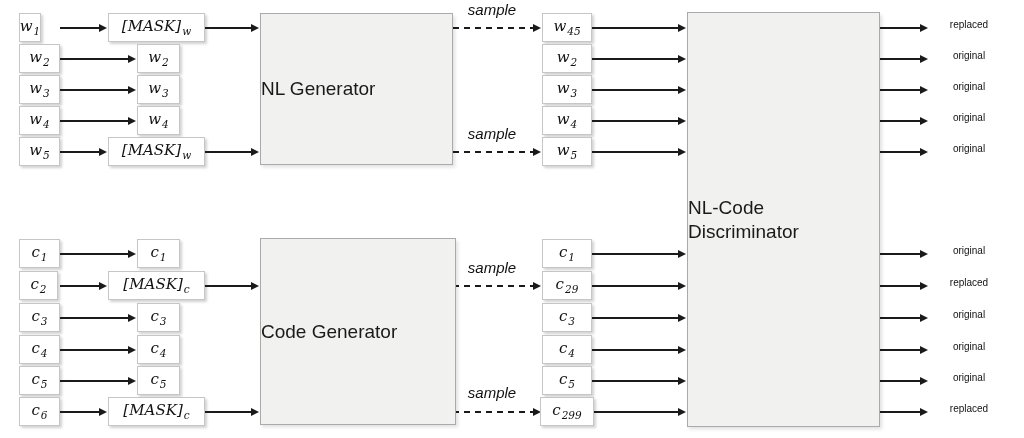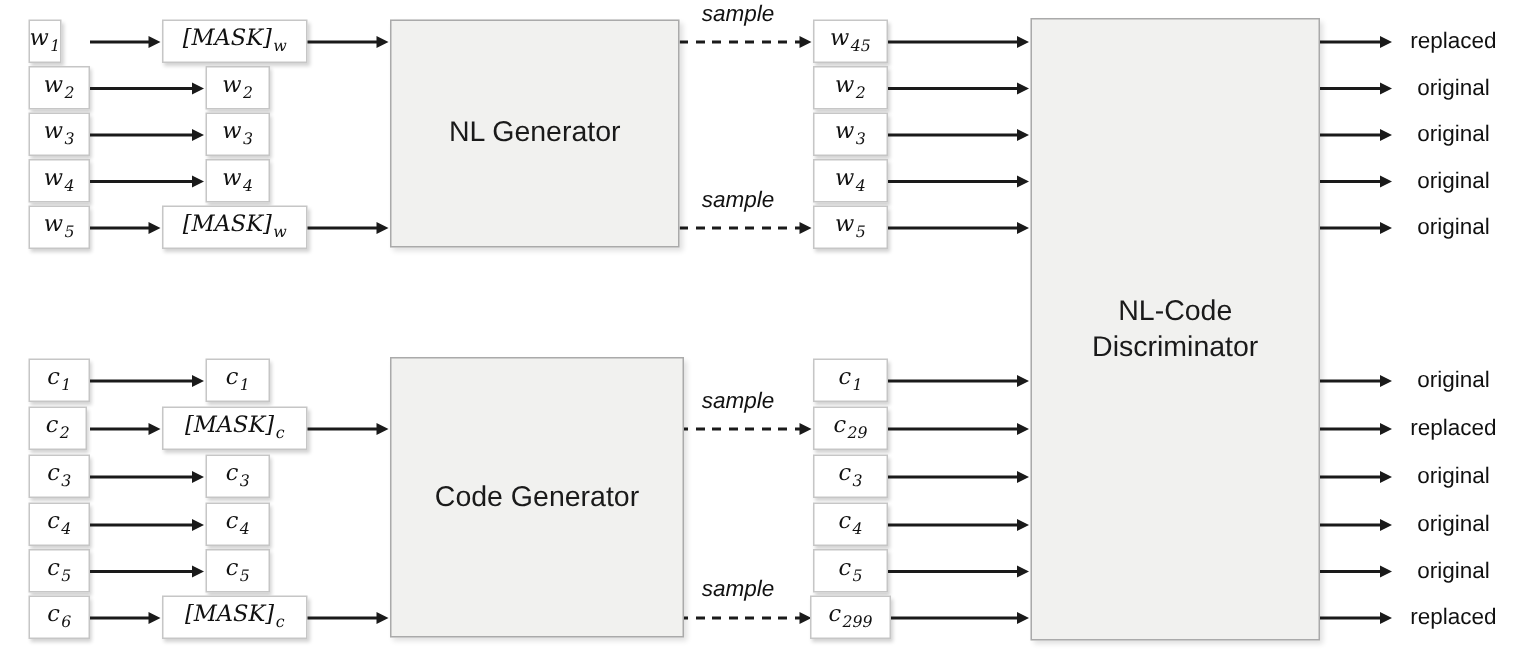--- a/index.html
+++ b/index.html
@@ -8,30 +8,30 @@
   
   .tbox{position:absolute;height:29px;background:#fff;border:1px solid #c6c6c6;
         box-shadow:1.5px 2px 2.5px rgba(0,0,0,.18);
         display:flex;align-items:center;justify-content:center;box-sizing:border-box;}
   .tok{font-family:"DejaVu Serif",serif;font-style:italic;font-size:15px;color:#111;
        white-space:nowrap;line-height:1;}
   .ts{font-size:10.5px;vertical-align:-4px;margin-left:1px;}
   
   .bigbox{position:absolute;background:#f1f1ef;border:1px solid #aaa;
           box-shadow:2px 2.5px 3.5px rgba(0,0,0,.12);
-          display:flex;flex-direction:column;align-items:center;justify-content:center;
+          display:flex;flex-direction:column;justify-content:center;
           font-size:19px;color:#1a1a1a;box-sizing:border-box;line-height:24px;}
   
   .arr{position:absolute;height:2px;background:#1a1a1a;}
   .arr::after{content:'';position:absolute;right:-7px;top:-3.5px;width:0;height:0;
         border-left:8px solid #1a1a1a;border-top:4.5px solid transparent;
         border-bottom:4.5px solid transparent;}
   .dash{background:repeating-linear-gradient(90deg,#1a1a1a 0 6px,transparent 6px 11px);}
   
-  .outlbl{position:absolute;width:78px;text-align:center;font-size:15px;color:#111;}
+  .outlbl{position:absolute;width:78px;text-align:center;font-size:10px;color:#111;}
   .samplbl{position:absolute;width:62px;text-align:center;font-style:italic;
            font-size:15px;color:#111;}
 </style>
 </head>
 <body>
 
 <div id="canvas">
 
   <div class="tbox" style="left:19px;top:13px;width:22px">
       <span class="tok"><span>w</span><span class="ts">1</span></span>

